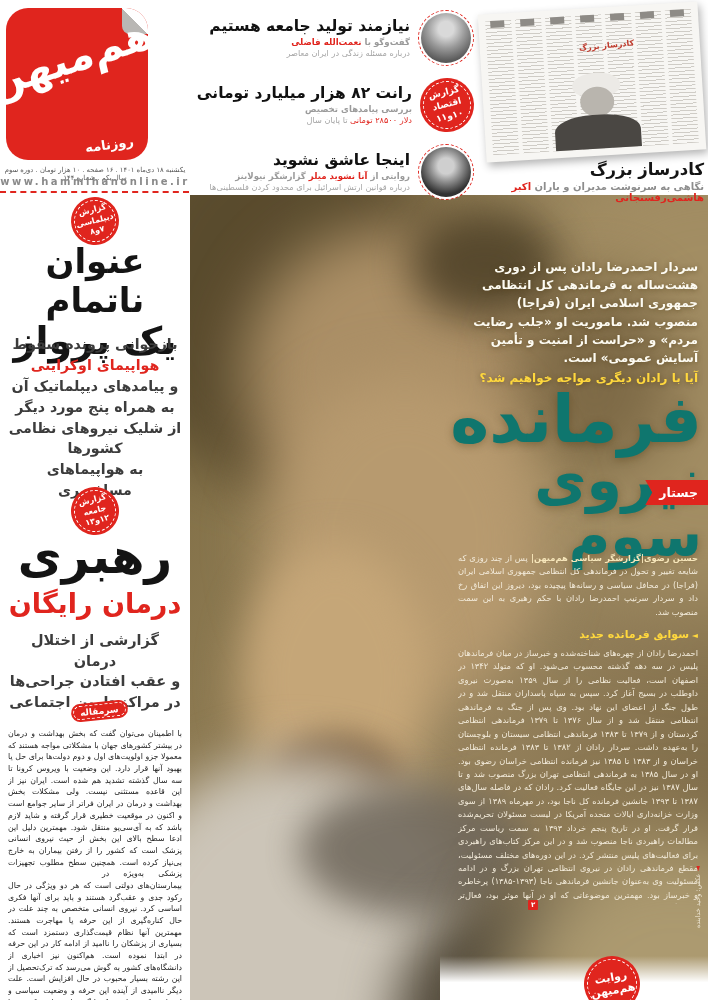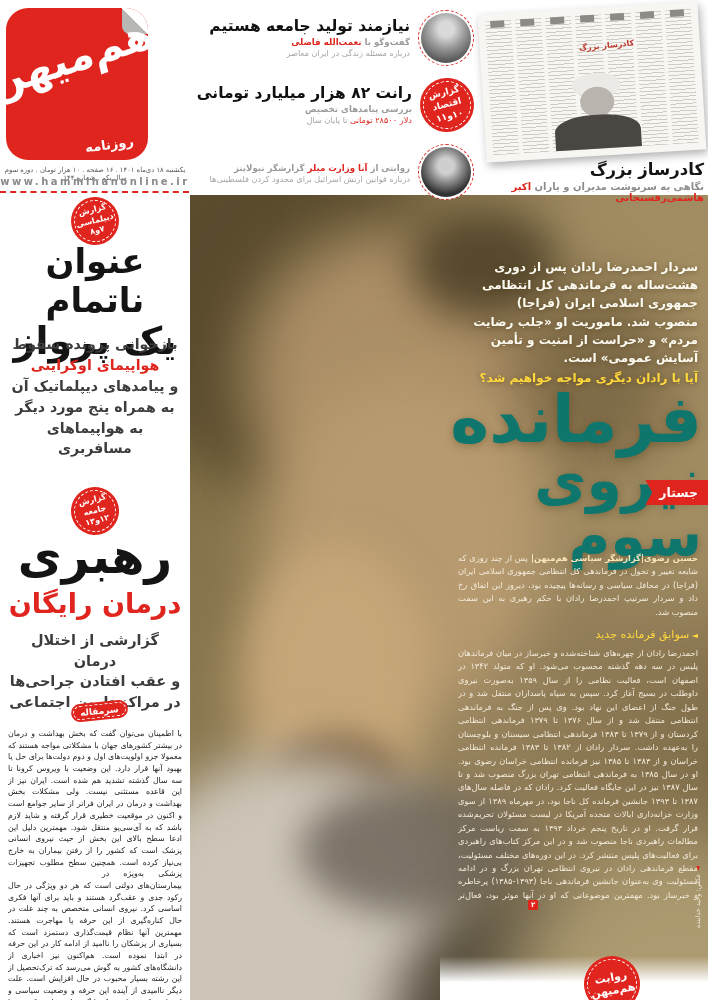--- a/index.html
+++ b/index.html
@@ -140,21 +140,21 @@
   .main-headline{position:absolute;right:6px;top:388px;width:268px;z-index:4;text-align:right;
     color:#0f766e;font-weight:900;line-height:.98;text-shadow:0 2px 8px rgba(70,50,10,.35);}
   .main-headline .h1{font-size:66px;letter-spacing:-2px;}
   .main-headline .h2{font-size:57px;letter-spacing:-2px;}
   .ribbon{position:absolute;right:0;top:480px;z-index:5;background:#e0251e;color:#fff;
     font-size:12.5px;font-weight:900;padding:5px 10px 5px 14px;
     clip-path:polygon(0 0,100% 0,100% 100%,0 100%,7px 50%);}
   .article{position:absolute;right:10px;top:552px;width:240px;height:352px;overflow:hidden;z-index:4;
     color:#f2ead9;font-size:8.3px;line-height:1.62;text-align:justify;}
   .byline{font-weight:900;color:#f7e7bb;}
-  .subhead{display:block;color:#ffd83d;font-weight:400;font-size:11px;margin:7px 0 3px;}
+  .subhead{display:block;color:#ffd83d;font-weight:700;font-size:11px;margin:7px 0 3px;}
   .subhead .arrow{font-size:8px;}
   .end-mark{position:absolute;left:528px;top:900px;z-index:5;background:#e0251e;color:#fff;
     font-size:7px;font-weight:900;padding:1px 3px;border-radius:1px;}
   .footer-badge{position:absolute;left:584px;top:956px;width:56px;height:56px;border-radius:50%;
     background:#e0251e;color:#fff;z-index:5;display:flex;flex-direction:column;align-items:center;
     justify-content:center;font-size:11px;font-weight:900;line-height:1.2;transform:rotate(-10deg);
     outline:1px dashed #fff;outline-offset:-4px;}
 </style>
 </head>
 <body>
@@ -194,20 +194,21 @@
     </div>
     <div class="flight-headline">
       <div>عنوان ناتمام</div>
       <div class="l2">یک پرواز</div>
     </div>
     <div class="flight-deck">
       <div>بازخوانی پرونده سقوط</div>
       <div class="red">هواپیمای اوکراینی</div>
       <div>و پیامدهای دیپلماتیک آن</div>
       <div>به همراه پنج مورد دیگر</div>
+      <div>از شلیک نیروهای نظامی کشورها</div>
       <div>به هواپیماهای مسافربری</div>
     </div>
 
     <div class="badge-circle bc-pos2">
       <span>گزارش</span>
       <span>جامعه</span>
       <span>۱۲و۱۳</span>
     </div>
     <div class="health-h1">رهبری</div>
     <div class="health-h2">درمان رایگان</div>
@@ -249,21 +250,22 @@
         <div class="ttitle">رانت ۸۲ هزار میلیارد تومانی</div>
         <div class="tsub1">بررسی پیامدهای تخصیص</div>
         <div class="tsub2"><span class="redname">دلار ۲۸۵۰۰ تومانی</span><span> تا پایان سال</span></div>
       </div>
     </div>
     <div class="tstory t3">
       <div class="tphoto">
           <div class="inner woman"></div>
         </div>
       <div class="ttext">
-        <div class="tsub1"><span>روایتی از </span><span class="redname">آنا وزارت میلر</span><span> گزارشگر نیولاینز</span></div>
+        <div class="ttitle">اینجا عاشق نشوید</div>
+        <div class="tsub1"><span>روایتی از </span><span class="redname">آنا نشوید میلر</span><span> گزارشگر نیولاینز</span></div>
         <div class="tsub2">درباره قوانین ارتش اسرائیل برای محدود کردن فلسطینی‌ها</div>
       </div>
     </div>
   </div>
 
   <div class="inset">
     <div class="icol"></div>
     <div class="icol"></div>
     <div class="icol"></div>
     <div class="icol"></div>

